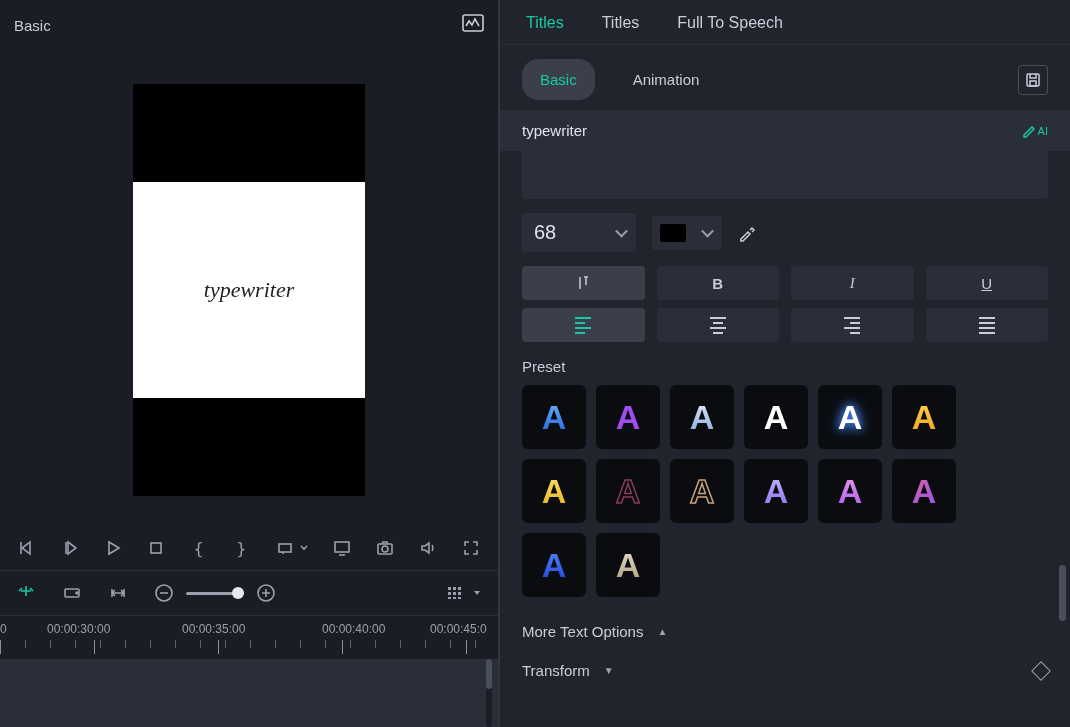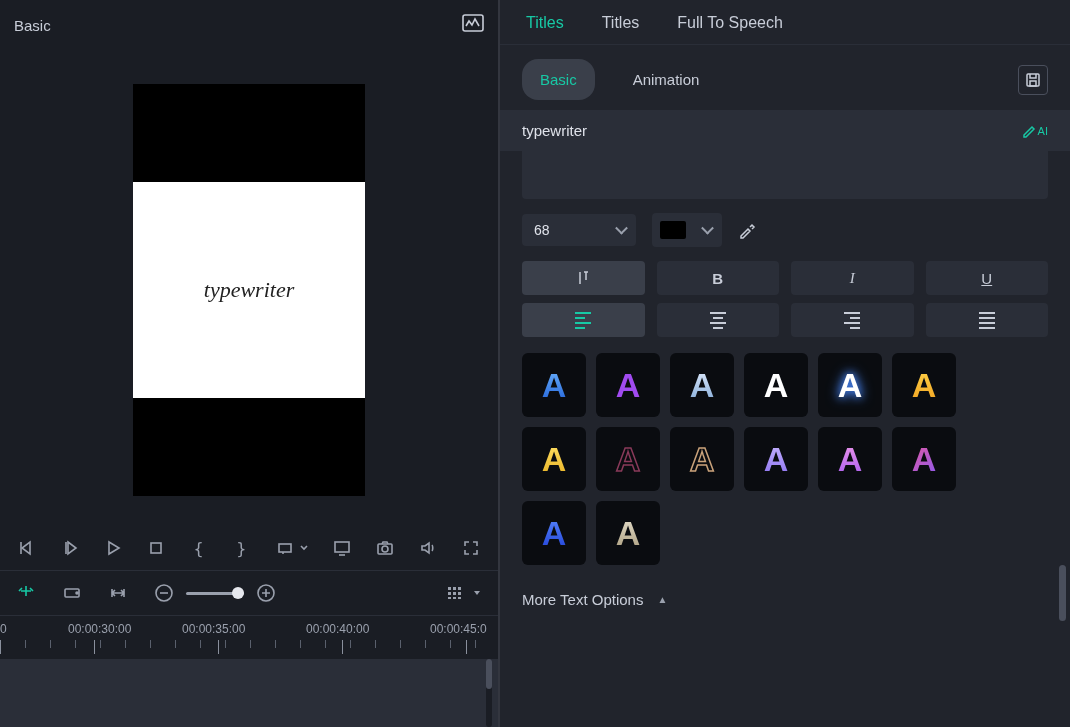--- a/index.html
+++ b/index.html
@@ -59,21 +59,21 @@
 
 .title-row { display: flex; align-items: center; padding: 12px 22px; background: #2a2e38; margin: 0 0 0 0; }
 .title-text { font-size: 15px; color: #dfe2ea; }
 .title-row .ai-icon { margin-left: auto; display: flex; align-items: center; color: #17c9a5; font-size: 11px; gap: 1px; }
 
 .text-input-area { margin: 0 22px 14px; height: 48px; background: #2a2e38; border-radius: 0 0 4px 4px; }
 
 .font-row { display: flex; gap: 16px; padding: 0 22px 14px; align-items: center; }
 .font-select { background: #2a2e38; border: none; border-radius: 4px; padding: 8px 28px 8px 12px; font-size: 14px; color: #dfe2ea; position: relative; width: 148px; cursor: pointer; white-space: nowrap; overflow: hidden; }
 .font-select::after, .size-select::after, .color-select::after { content: ""; position: absolute; right: 10px; top: 50%; width: 7px; height: 7px; border-right: 2px solid #9aa0ad; border-bottom: 2px solid #9aa0ad; transform: translateY(-70%) rotate(45deg); }
-.size-select { background: #2a2e38; border: none; border-radius: 4px; padding: 8px 30px 8px 12px; font-size: 14px; color: #dfe2ea; position: relative; width: 114px; cursor: pointer; }
+.size-select { background: #2a2e38; border: none; border-radius: 4px; padding: 8px 30px 8px 12px; font-size: 20px; color: #dfe2ea; position: relative; width: 114px; cursor: pointer; }
 .color-select { background: #2a2e38; border: none; border-radius: 4px; padding: 8px 30px 8px 8px; position: relative; width: 70px; cursor: pointer; display: flex; align-items: center; }
 .color-swatch-inner { width: 26px; height: 18px; background: #000; border-radius: 2px; }
 
 .format-grid { display: flex; flex-direction: column; gap: 8px; padding: 0 22px 16px; }
 .format-row { display: flex; gap: 12px; }
 .format-btn { flex: 1; height: 34px; background: #3a3f4a; border-radius: 4px; display: flex; align-items: center; justify-content: center; color: #c8cdd8; cursor: pointer; font-size: 15px; }
 .format-btn.lighter { background: #2a2e38; }
 .format-btn.accent { color: #17c9a5; }
 
 .section-label { font-size: 15px; color: #c8cdd8; padding: 0 22px 10px; }
@@ -231,23 +231,23 @@
       <div class="ttl-btn">
           <svg width="10" height="10" viewBox="0 0 10 10" fill="currentColor">
             <path d="M2 3l3 4 3-4z"></path>
           </svg>
         </div>
     </div>
   </div>
 
   <div class="ruler-row">
     <span class="ruler-label" style="left:0px">0</span>
-    <span class="ruler-label" style="left:68px">00:00:30:00</span>
+    <span class="ruler-label" style="left:47px">00:00:30:00</span>
     <span class="ruler-label" style="left:182px">00:00:35:00</span>
-    <span class="ruler-label" style="left:306px">00:00:40:00</span>
+    <span class="ruler-label" style="left:322px">00:00:40:00</span>
     <span class="ruler-label" style="left:430px">00:00:45:0</span>
     <div class="ruler-ticks">
         <div class="tick" style="left: 0px;"></div>
         <div class="tick" style="left: 25px;"></div>
         <div class="tick" style="left: 50px;"></div>
         <div class="tick" style="left: 75px;"></div>
         <div class="tick" style="left: 100px;"></div>
         <div class="tick" style="left: 125px;"></div>
         <div class="tick" style="left: 150px;"></div>
         <div class="tick" style="left: 175px;"></div>
@@ -362,20 +362,21 @@
           <div class="align-lines">
             <span style="width:16px"></span>
             <span style="width:16px"></span>
             <span style="width:16px"></span>
             <span style="width:16px"></span>
           </div>
         </div>
     </div>
   </div>
 
+  <div class="section-label">Preset</div>
   <div class="preset-grid">
       <div class="preset-item">
         <div class="preset-a" style="background: linear-gradient(rgb(111, 182, 255), rgb(31, 95, 214)) text; color: transparent;">A</div>
       </div>
       <div class="preset-item">
         <div class="preset-a" style="color: rgb(161, 75, 240);">A</div>
       </div>
       <div class="preset-item">
         <div class="preset-a" style="background: linear-gradient(rgb(230, 239, 255), rgb(127, 168, 214)) text; color: transparent;">A</div>
       </div>
@@ -412,15 +413,20 @@
       <div class="preset-item">
         <div class="preset-a" style="background: linear-gradient(rgb(232, 226, 208), rgb(168, 154, 122)) text; color: transparent;">A</div>
       </div>
     </div>
 
   <div class="more-row">
     <span>More Text Options</span>
     <span class="more-caret">▲</span>
   </div>
 
+  <div class="transform-row">
+    <span>Transform</span>
+    <span class="more-caret">▼</span>
+    <div class="diamond"></div>
+  </div>
 
   <div class="right-scrollbar"></div>
 </div>
 
 </body></html>

